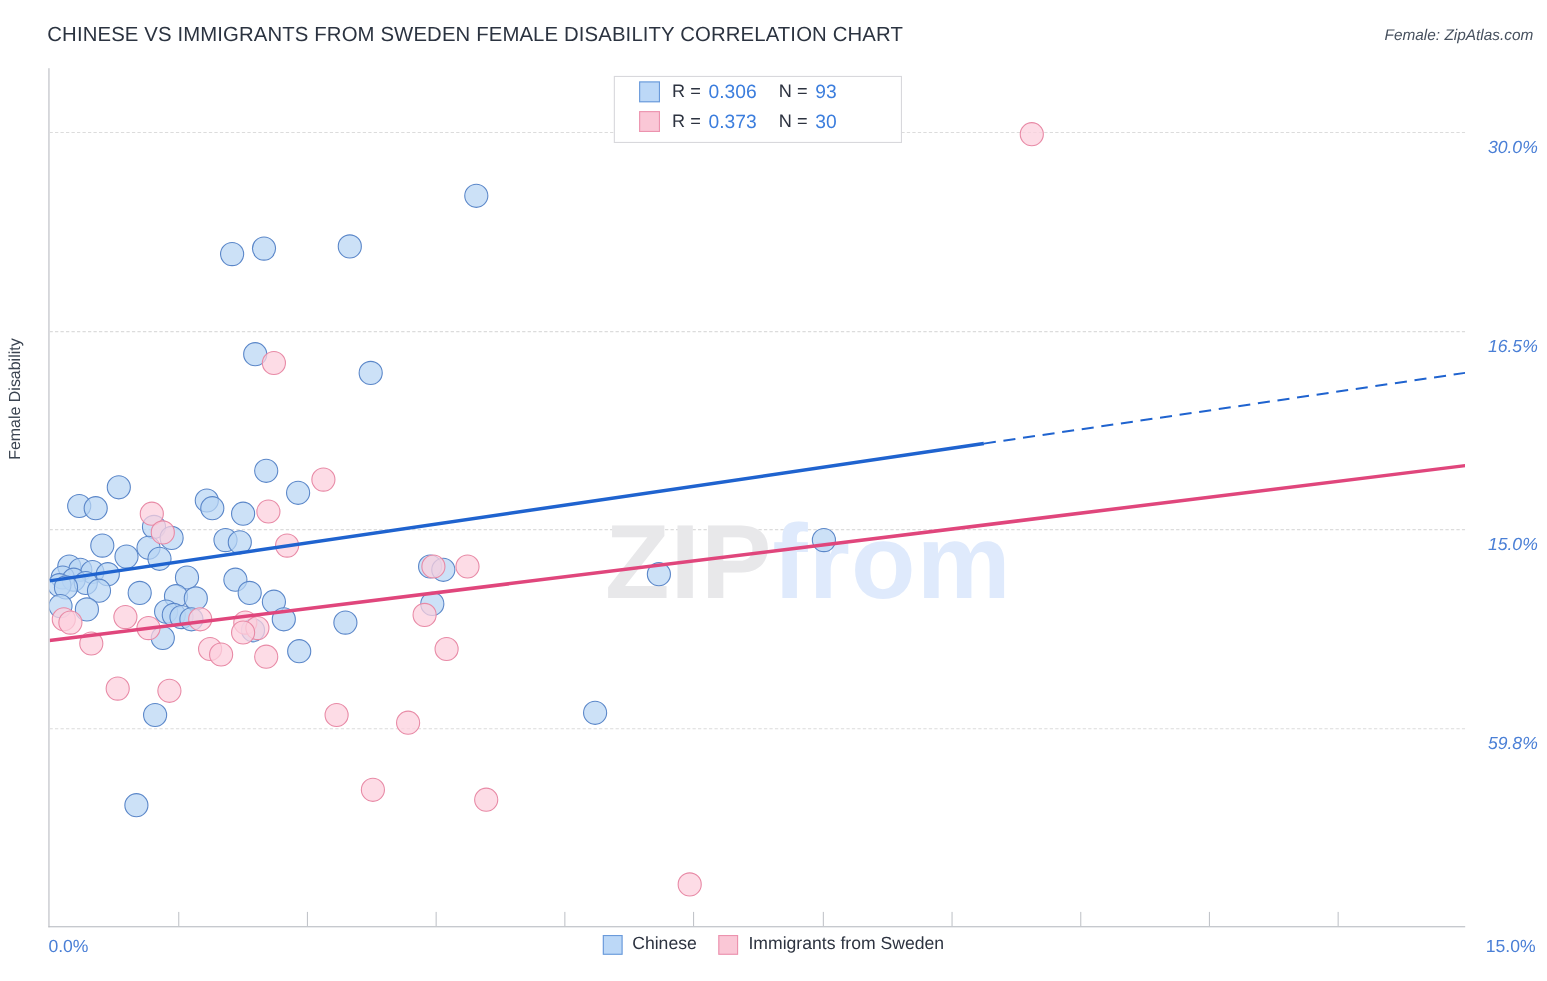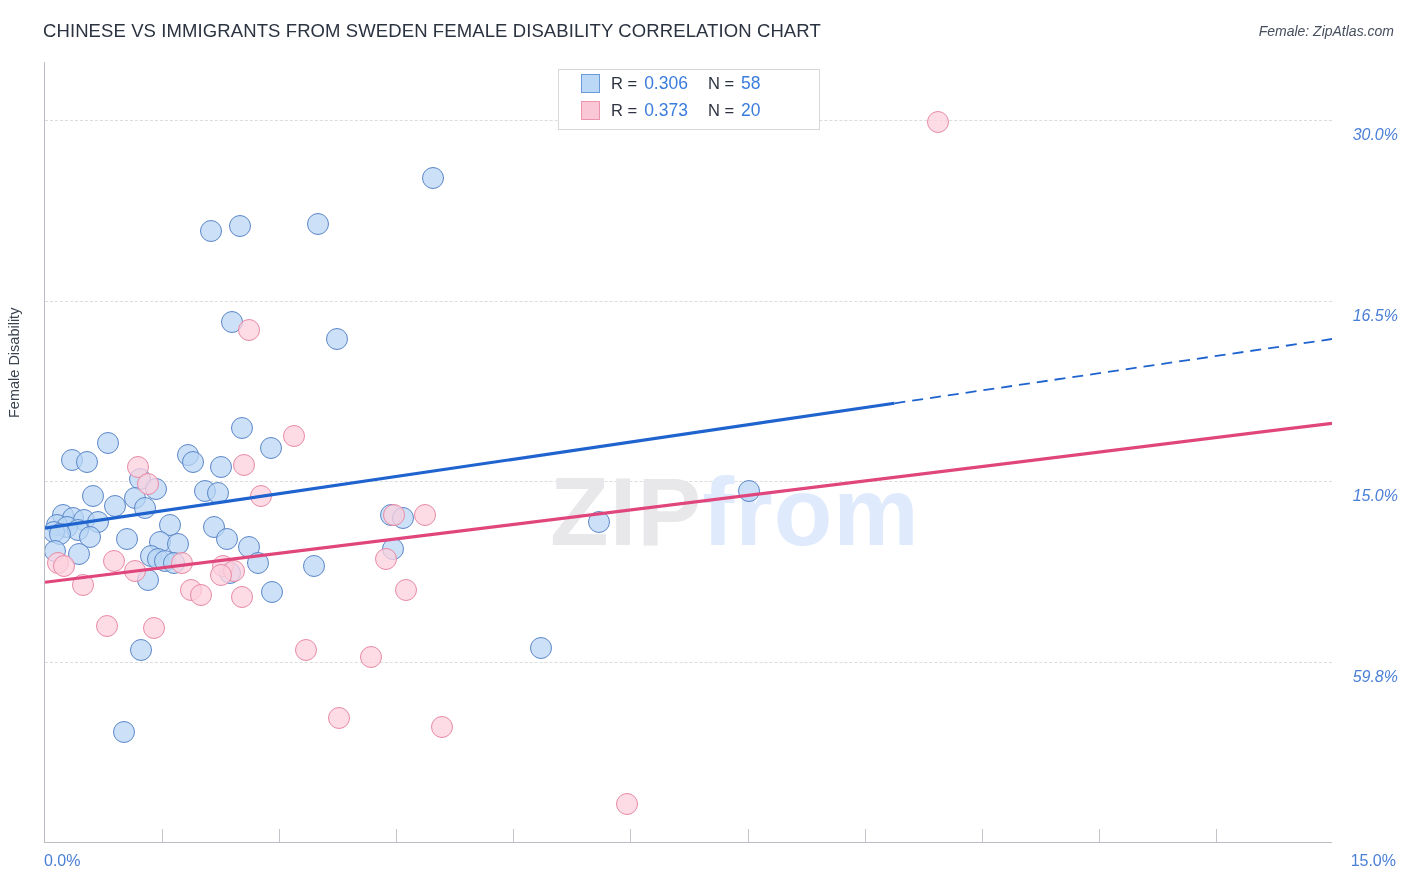--- a/index.html
+++ b/index.html
@@ -261,25 +261,35 @@
 
   <div id="x-min-label">0.0%</div>
   <div id="x-max-label">15.0%</div>
 
   <div id="stats-legend">
     <div class="stat-row">
       <span class="swatch blue"></span>
       <span class="stat-txt">R =</span>
       <span class="stat-val">0.306</span>
       <span class="stat-txt stat-n">N =</span>
-      <span class="stat-val">58</span>
+      <span class="stat-val">93</span>
     </div>
     <div class="stat-row">
       <span class="swatch pink"></span>
       <span class="stat-txt">R =</span>
       <span class="stat-val">0.373</span>
       <span class="stat-txt stat-n">N =</span>
-      <span class="stat-val">20</span>
+      <span class="stat-val">30</span>
     </div>
   </div>
 
+  <div id="series-legend">
+    <div class="series-item">
+      <span class="series-sw blue"></span>
+      <span class="series-lb">Chinese</span>
+    </div>
+    <div class="series-item">
+      <span class="series-sw pink"></span>
+      <span class="series-lb">Immigrants from Sweden</span>
+    </div>
+  </div>
 
 </div>
 
 </body></html>

